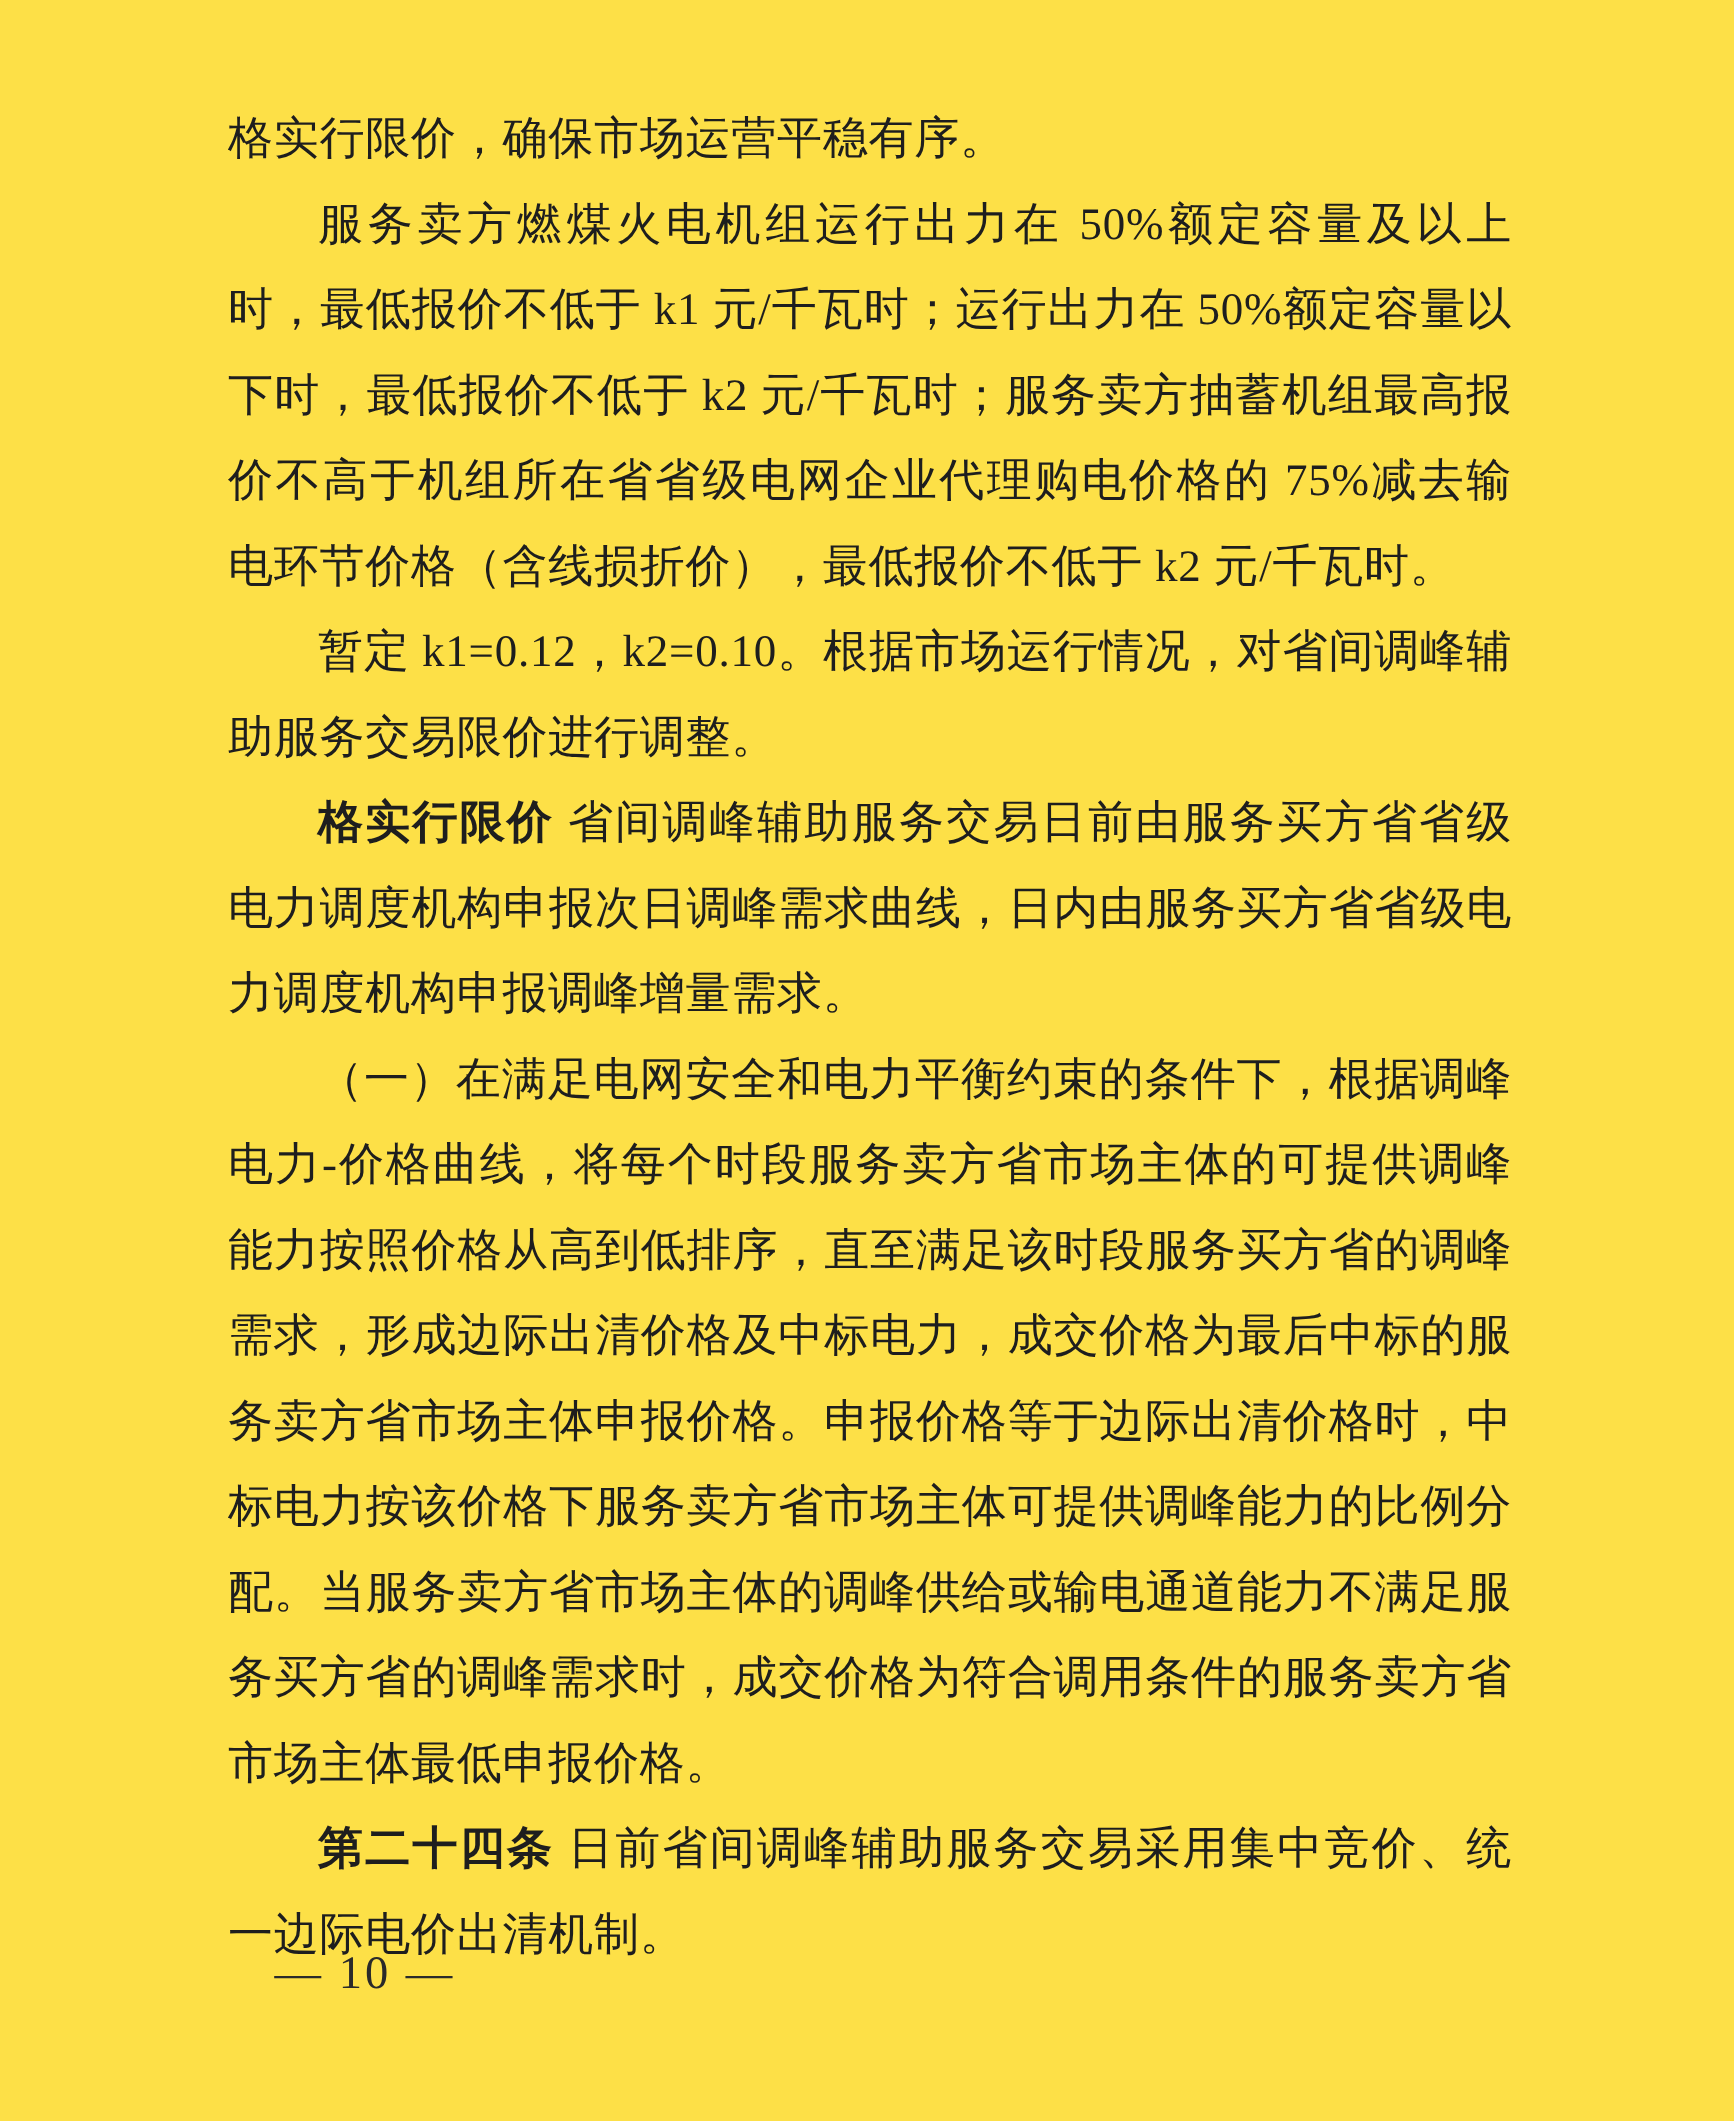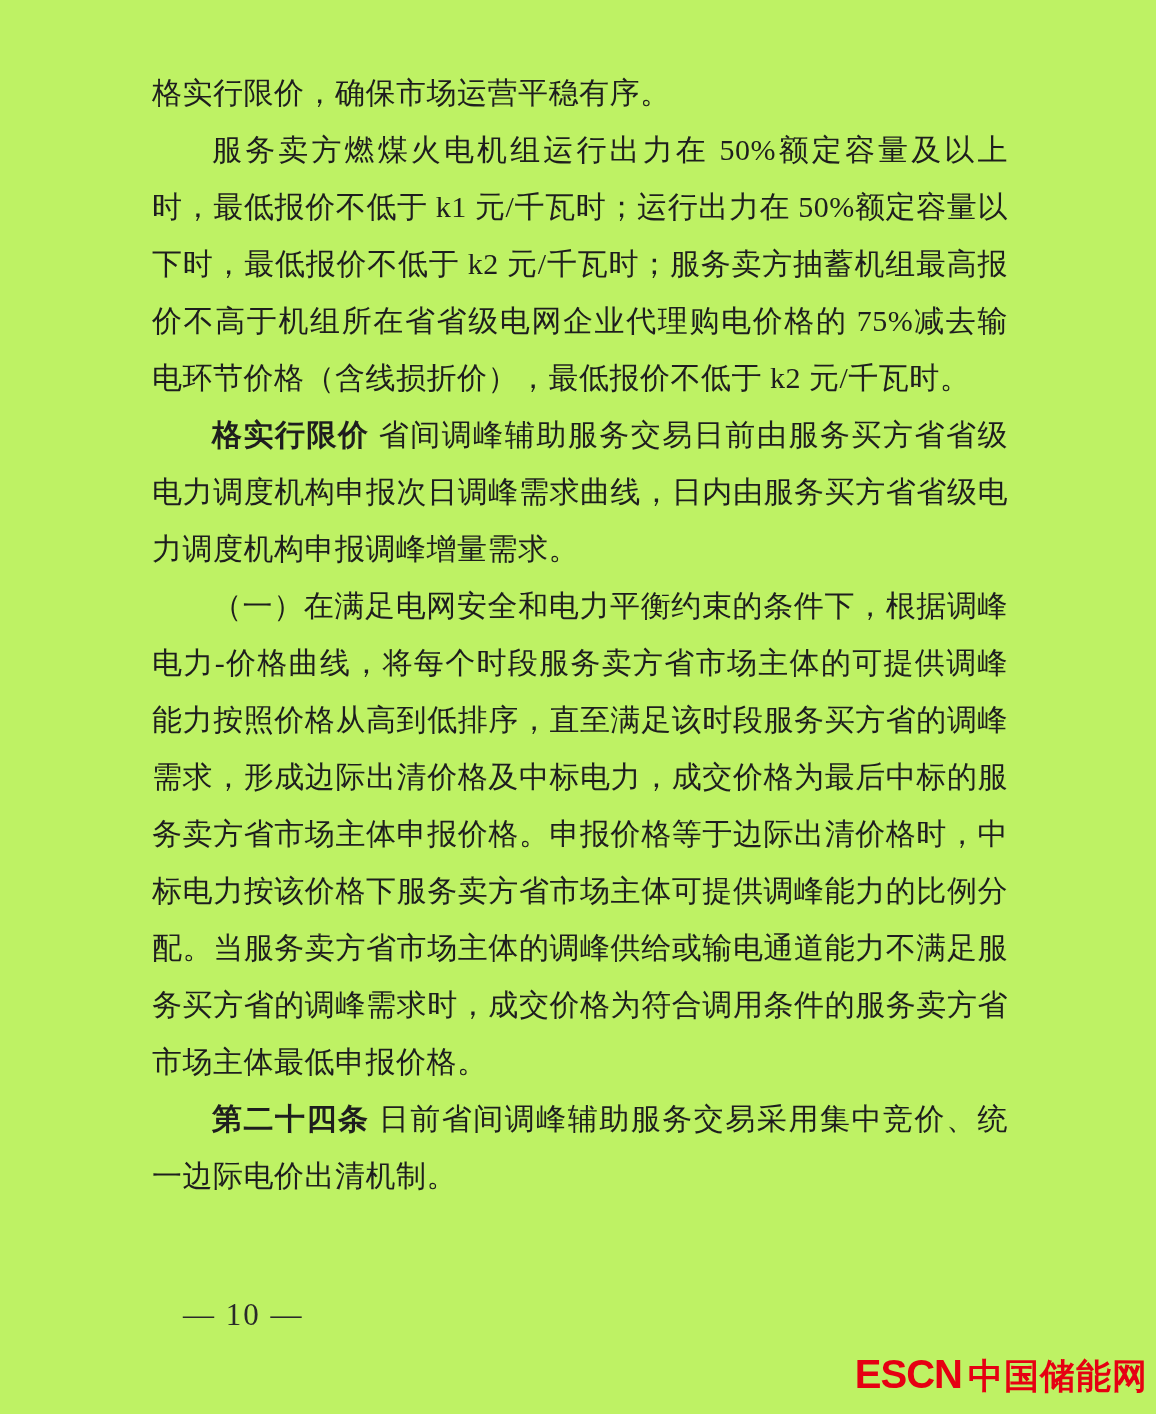--- a/index.html
+++ b/index.html
@@ -6,21 +6,21 @@
   html, body { width: 1156px; height: 1414px; }
   body {
     background: #ffffff;
     font-family: "Liberation Serif", "DejaVu Serif", serif;
     position: relative;
     overflow: hidden;
   }
   .page {
     position: absolute;
     inset: 0;
-    background: #bef264;
+    background: #fde047;
   }
   .doc-text {
     position: absolute;
     left: 152px;
     top: 64px;
     width: 856px;
     color: #1e1e1e;
     font-size: 30px;
     line-height: 57px;
     letter-spacing: 0.5px;
@@ -63,25 +63,22 @@
   }
 </style>
 </head>
 <body>
 
 <div class="page">
 
   <div class="doc-text">
       <p class="para">格实行限价，确保市场运营平稳有序。</p>
       <p class="para indent">服务卖方燃煤火电机组运行出力在 50%额定容量及以上时，最低报价不低于 k1 元/千瓦时；运行出力在 50%额定容量以下时，最低报价不低于 k2 元/千瓦时；服务卖方抽蓄机组最高报价不高于机组所在省省级电网企业代理购电价格的 75%减去输电环节价格（含线损折价），最低报价不低于 k2 元/千瓦时。</p>
+      <p class="para indent">暂定 k1=0.12，k2=0.10。根据市场运行情况，对省间调峰辅助服务交易限价进行调整。</p>
       <p class="para indent"><b>格实行限价</b> 省间调峰辅助服务交易日前由服务买方省省级电力调度机构申报次日调峰需求曲线，日内由服务买方省省级电力调度机构申报调峰增量需求。</p>
       <p class="para indent">（一）在满足电网安全和电力平衡约束的条件下，根据调峰电力-价格曲线，将每个时段服务卖方省市场主体的可提供调峰能力按照价格从高到低排序，直至满足该时段服务买方省的调峰需求，形成边际出清价格及中标电力，成交价格为最后中标的服务卖方省市场主体申报价格。申报价格等于边际出清价格时，中标电力按该价格下服务卖方省市场主体可提供调峰能力的比例分配。当服务卖方省市场主体的调峰供给或输电通道能力不满足服务买方省的调峰需求时，成交价格为符合调用条件的服务卖方省市场主体最低申报价格。</p>
       <p class="para indent"><b>第二十四条</b> 日前省间调峰辅助服务交易采用集中竞价、统一边际电价出清机制。</p>
     </div>
 
   <div class="page-number">— 10 —</div>
 
-  <div class="watermark" style="color: rgb(230, 0, 18);">
-    <span class="logo-en">ESCN</span>
-    <span class="logo-zh">中国储能网</span>
-  </div>
 
 </div>
 
 </body></html>

